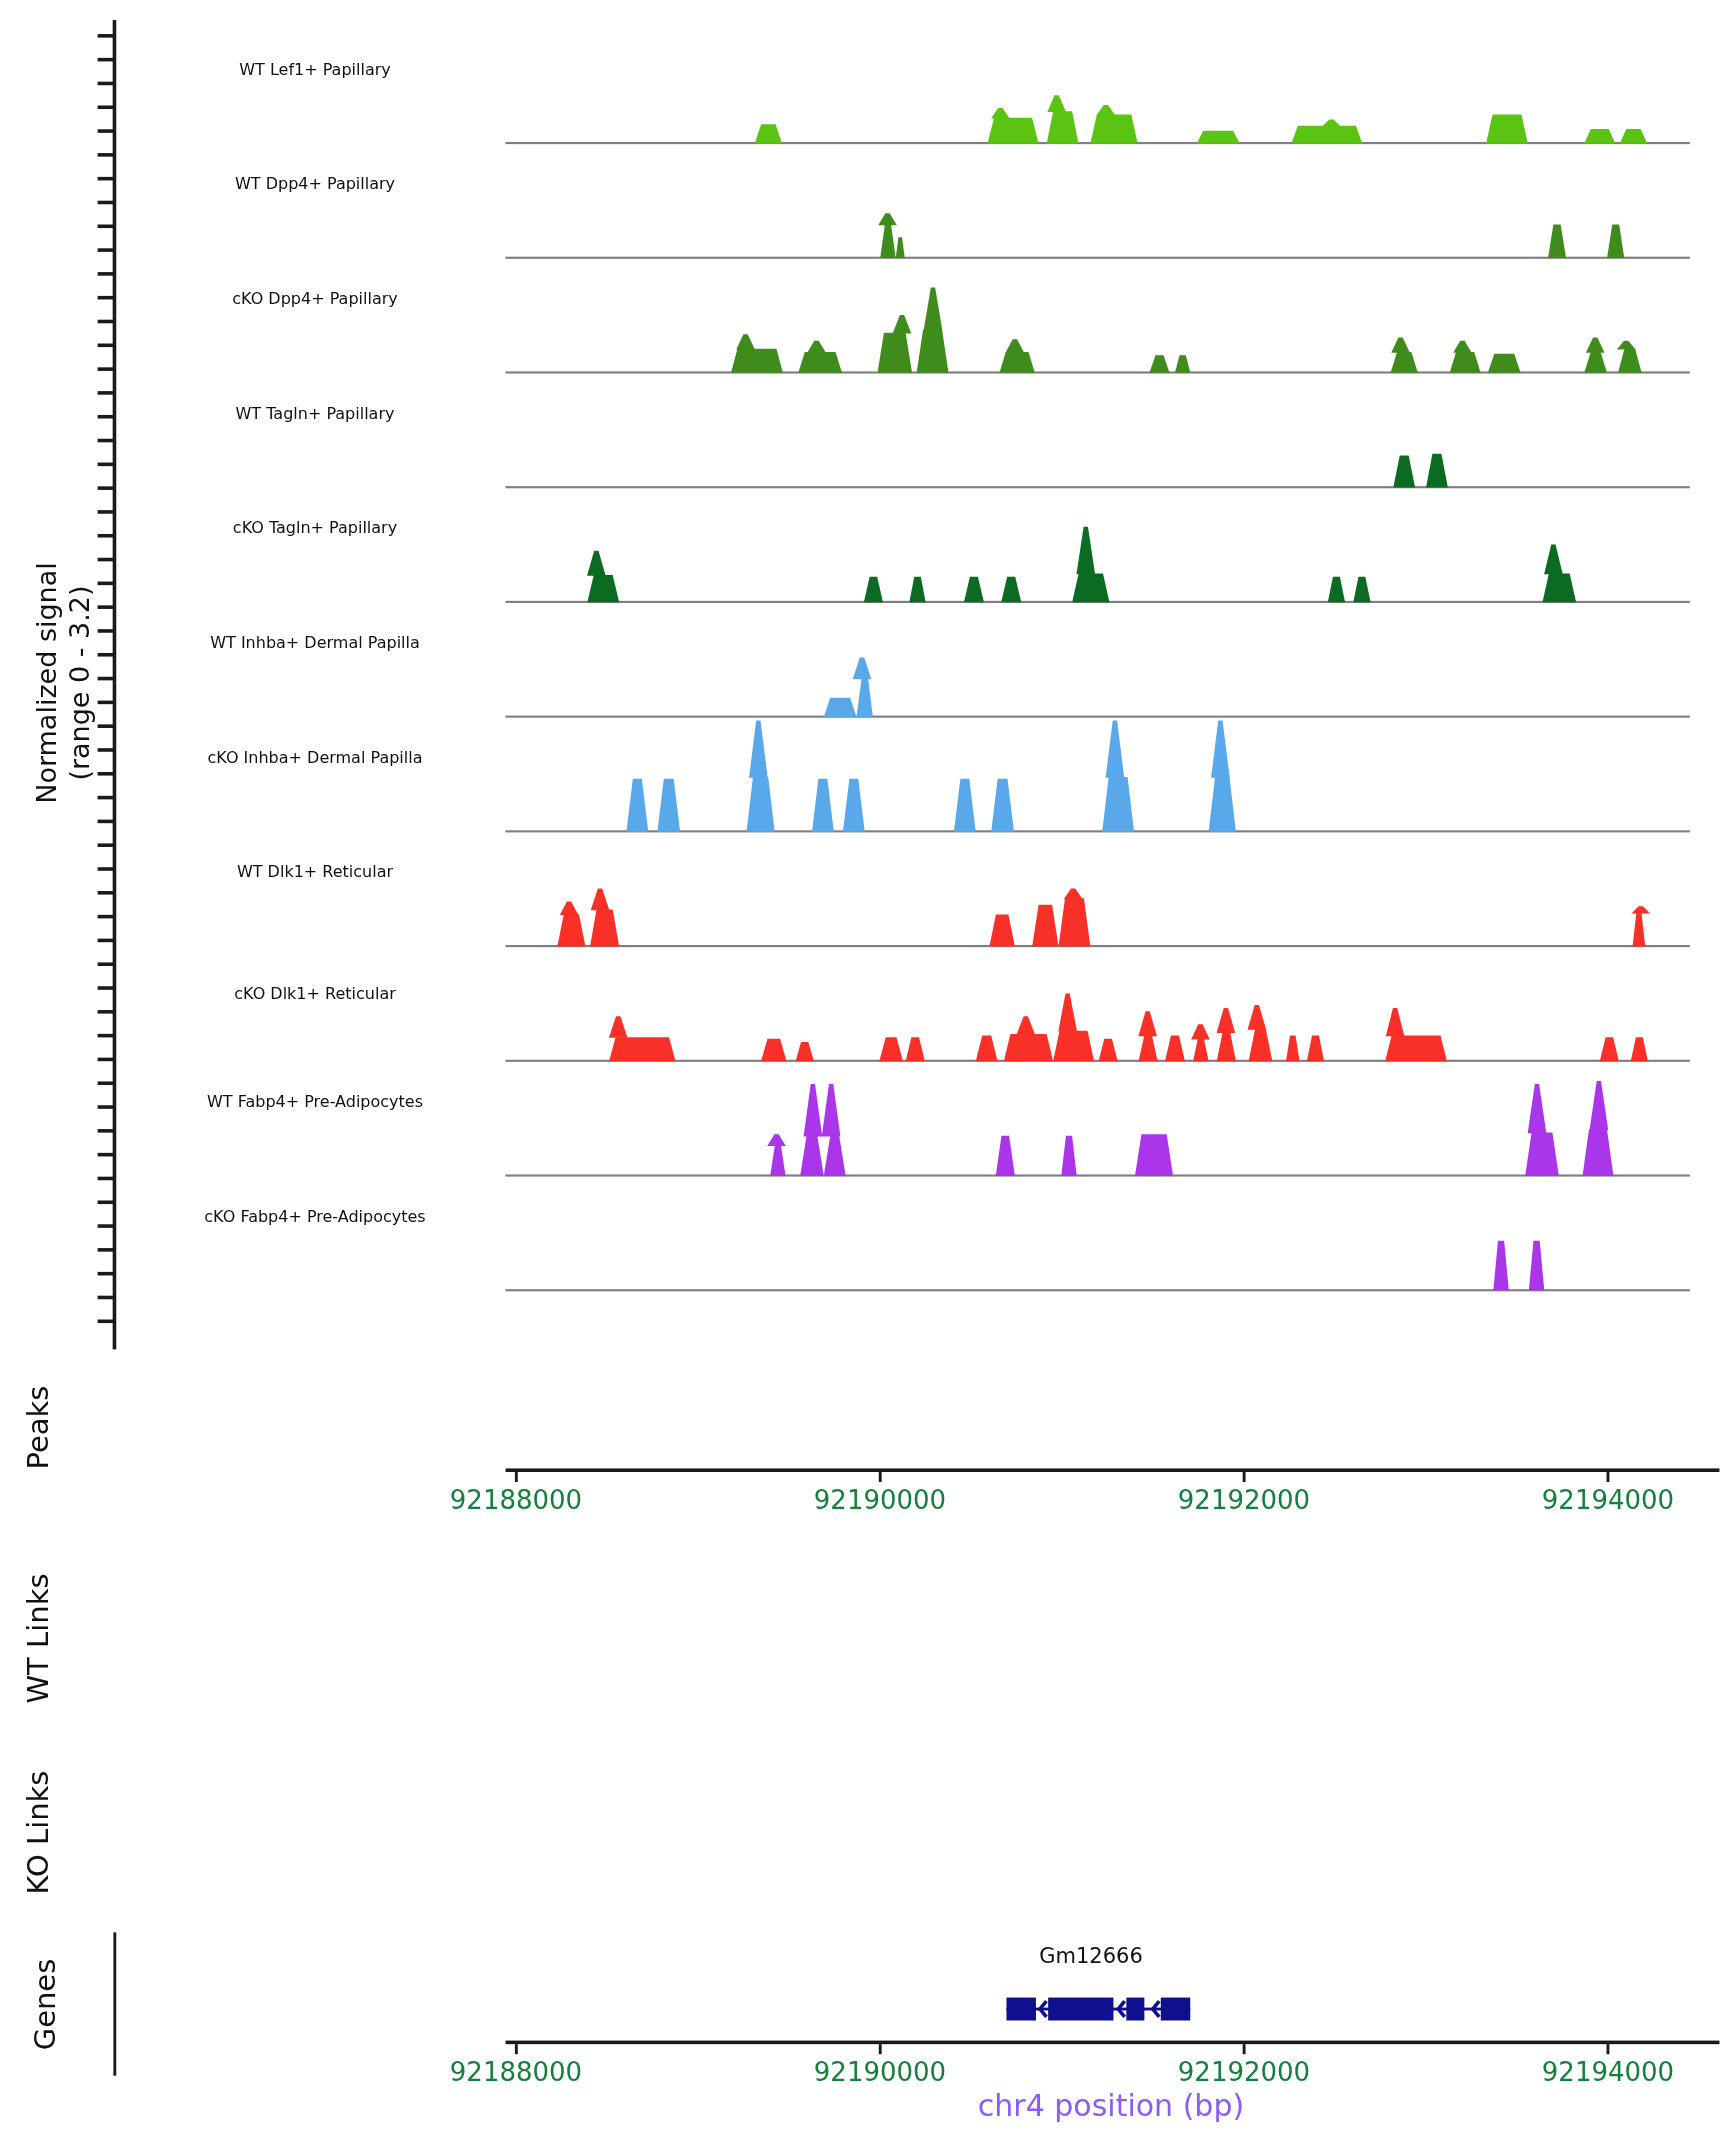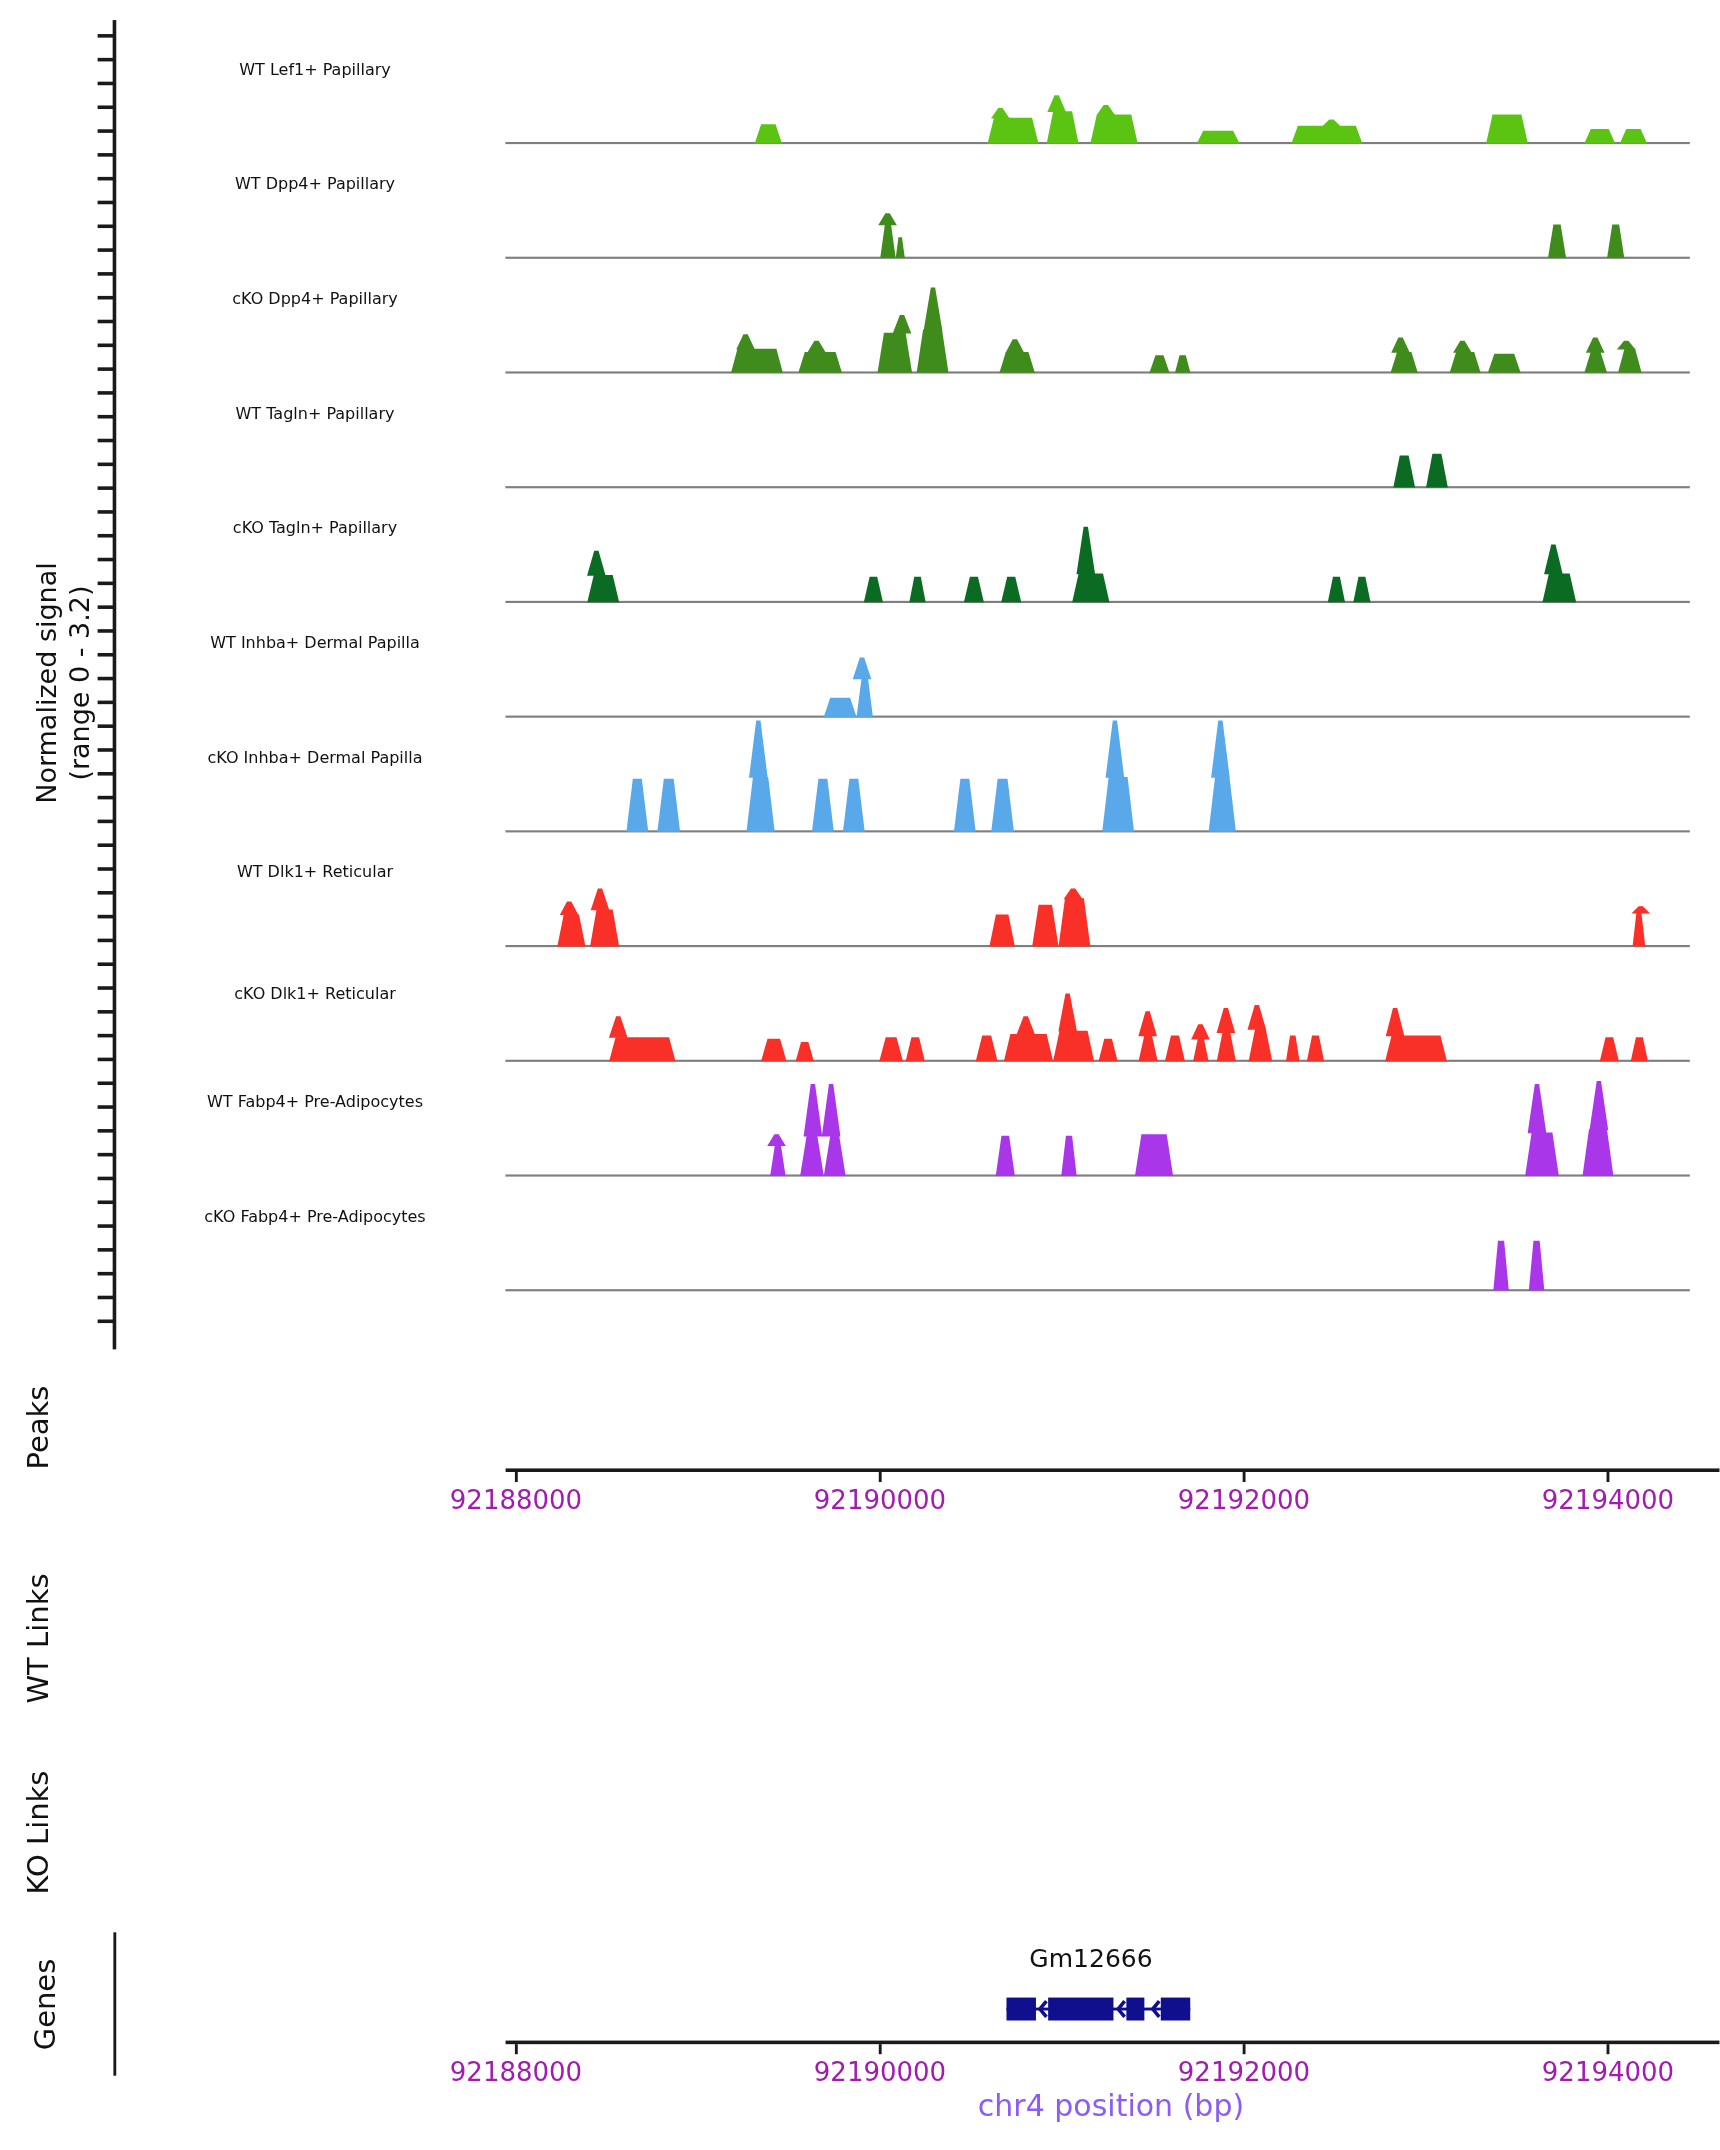--- a/index.html
+++ b/index.html
@@ -22,31 +22,31 @@
     position:absolute;
     display:flex;align-items:center;justify-content:center;
     transform:rotate(-90deg);
     color:#111111;white-space:nowrap;
   }
   .section-label{font-size:29px;}
   .yaxis-label{font-size:27px;text-align:center;line-height:1.22;}
   .tick-label{
     position:absolute;
     transform:translateX(-50%);
-    font-size:26px;color:#a21caf;white-space:nowrap;
+    font-size:26px;color:#15803d;white-space:nowrap;
   }
   .axis-title{
     position:absolute;
     transform:translateX(-50%);
     font-size:30px;color:#8b5cf6;white-space:nowrap;
   }
   .gene-label{
     position:absolute;
     transform:translateX(-50%);
-    font-size:25px;color:#111111;white-space:nowrap;
+    font-size:21px;color:#111111;white-space:nowrap;
   }
 </style>
 </head>
 <body>
 
 <div id="canvas">
 
   <svg id="fig" width="1721" height="2151" viewBox="0 0 2400 3000">
       <rect x="157" y="28" width="5" height="1854" fill="#1a1a1a"></rect>
       <rect x="136" y="47.5" width="22" height="5" fill="#1a1a1a"></rect>

